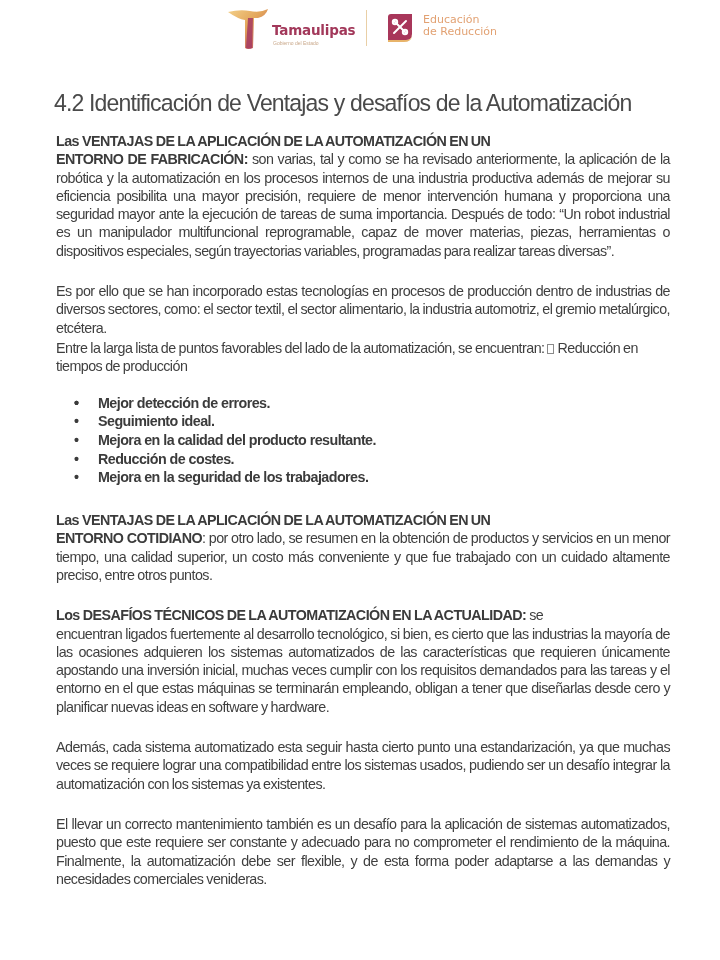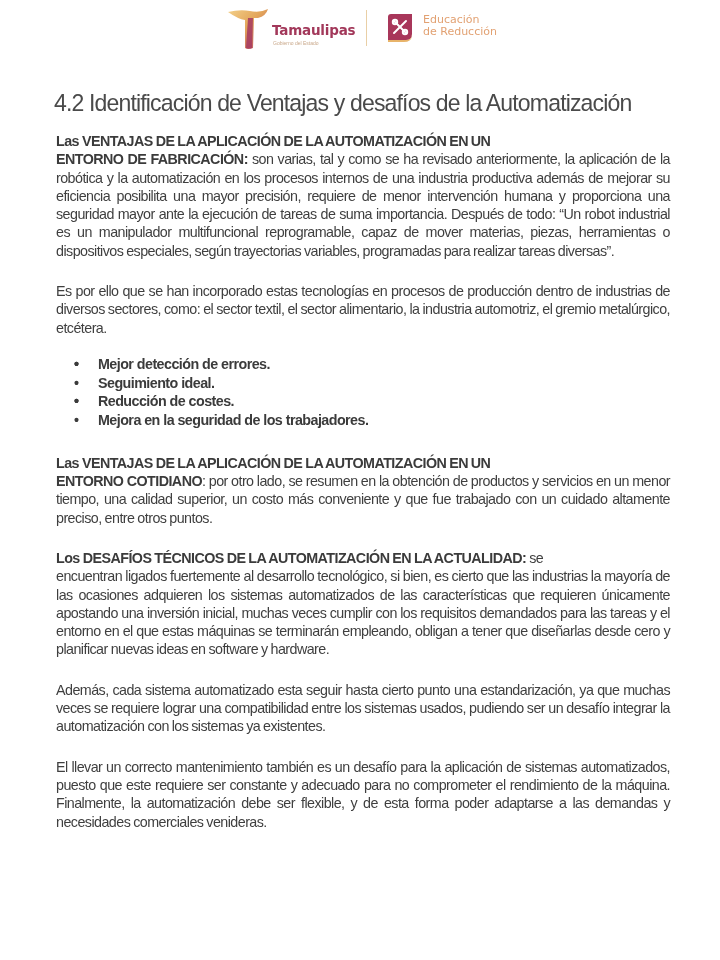--- a/index.html
+++ b/index.html
@@ -173,26 +173,29 @@
   <h1>4.2 Identificación de Ventajas y desafíos de la Automatización</h1>
 
   <p class="sec1">
     <span class="b">Las VENTAJAS DE LA APLICACIÓN DE LA AUTOMATIZACIÓN EN UN</span><br>
     <span class="b">ENTORNO DE FABRICACIÓN:</span><span> son varias, tal y como se ha revisado anteriormente, la aplicación de la robótica y la automatización en los procesos internos de una industria productiva además de mejorar su eficiencia posibilita una mayor precisión, requiere de menor intervención humana y proporciona una seguridad mayor ante la ejecución de tareas de suma importancia. Después de todo:  “Un robot industrial es un manipulador multifuncional reprogramable, capaz de mover materias, piezas, herramientas o dispositivos especiales, según trayectorias variables, programadas para realizar tareas diversas”.</span>
   </p>
 
   <div class="gap"></div>
 
   <p>Es por ello que se han incorporado estas tecnologías en procesos de producción dentro de industrias de diversos sectores, como: el sector textil, el sector alimentario, la industria automotriz, el gremio metalúrgico, etcétera.</p>
+  <p style="text-align:left;">
+    <span>Entre la larga lista de puntos favorables del lado de la automatización, se encuentran:</span><span class="tofu"></span><span>Reducción en tiempos de producción</span>
+  </p>
 
   <ul class="adv">
     <li><span class="bullet">•</span></li>
     <li><span class="bullet">•</span><span>Mejor detección de errores.</span></li>
     <li><span class="bullet">•</span><span>Seguimiento ideal.</span></li>
-    <li><span class="bullet">•</span></li>
+    <li><span class="bullet">•</span><span>Mejora en la calidad del producto resultante.</span></li>
     <li><span class="bullet">•</span><span>Reducción de costes.</span></li>
     <li><span class="bullet">•</span><span>Mejora en la seguridad de los trabajadores.</span></li>
   </ul>
 
   <div class="gap" style="height:22px;"></div>
 
   <p>
     <span class="b">Las VENTAJAS DE LA APLICACIÓN DE LA AUTOMATIZACIÓN EN UN</span><br>
     <span class="b">ENTORNO COTIDIANO</span><span>: por otro lado, se resumen en la obtención de productos y servicios en un menor tiempo, una calidad superior, un costo más conveniente y que fue trabajado con un cuidado altamente preciso, entre otros puntos.</span>
   </p>

